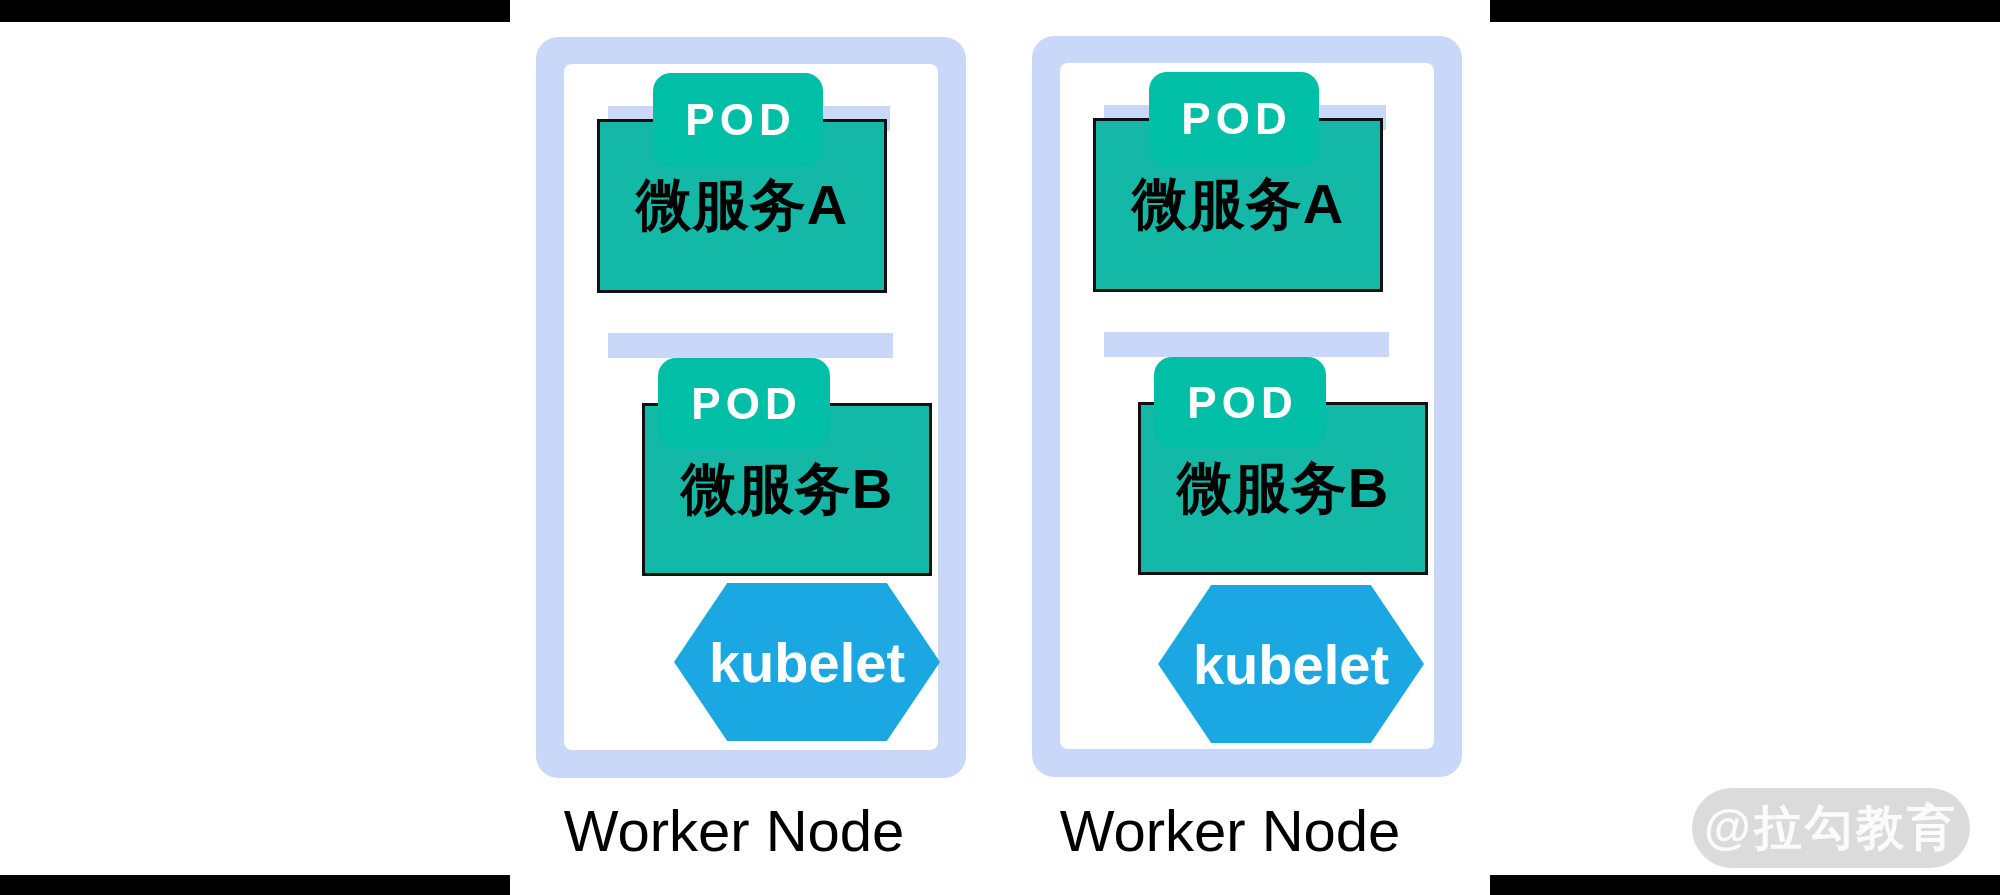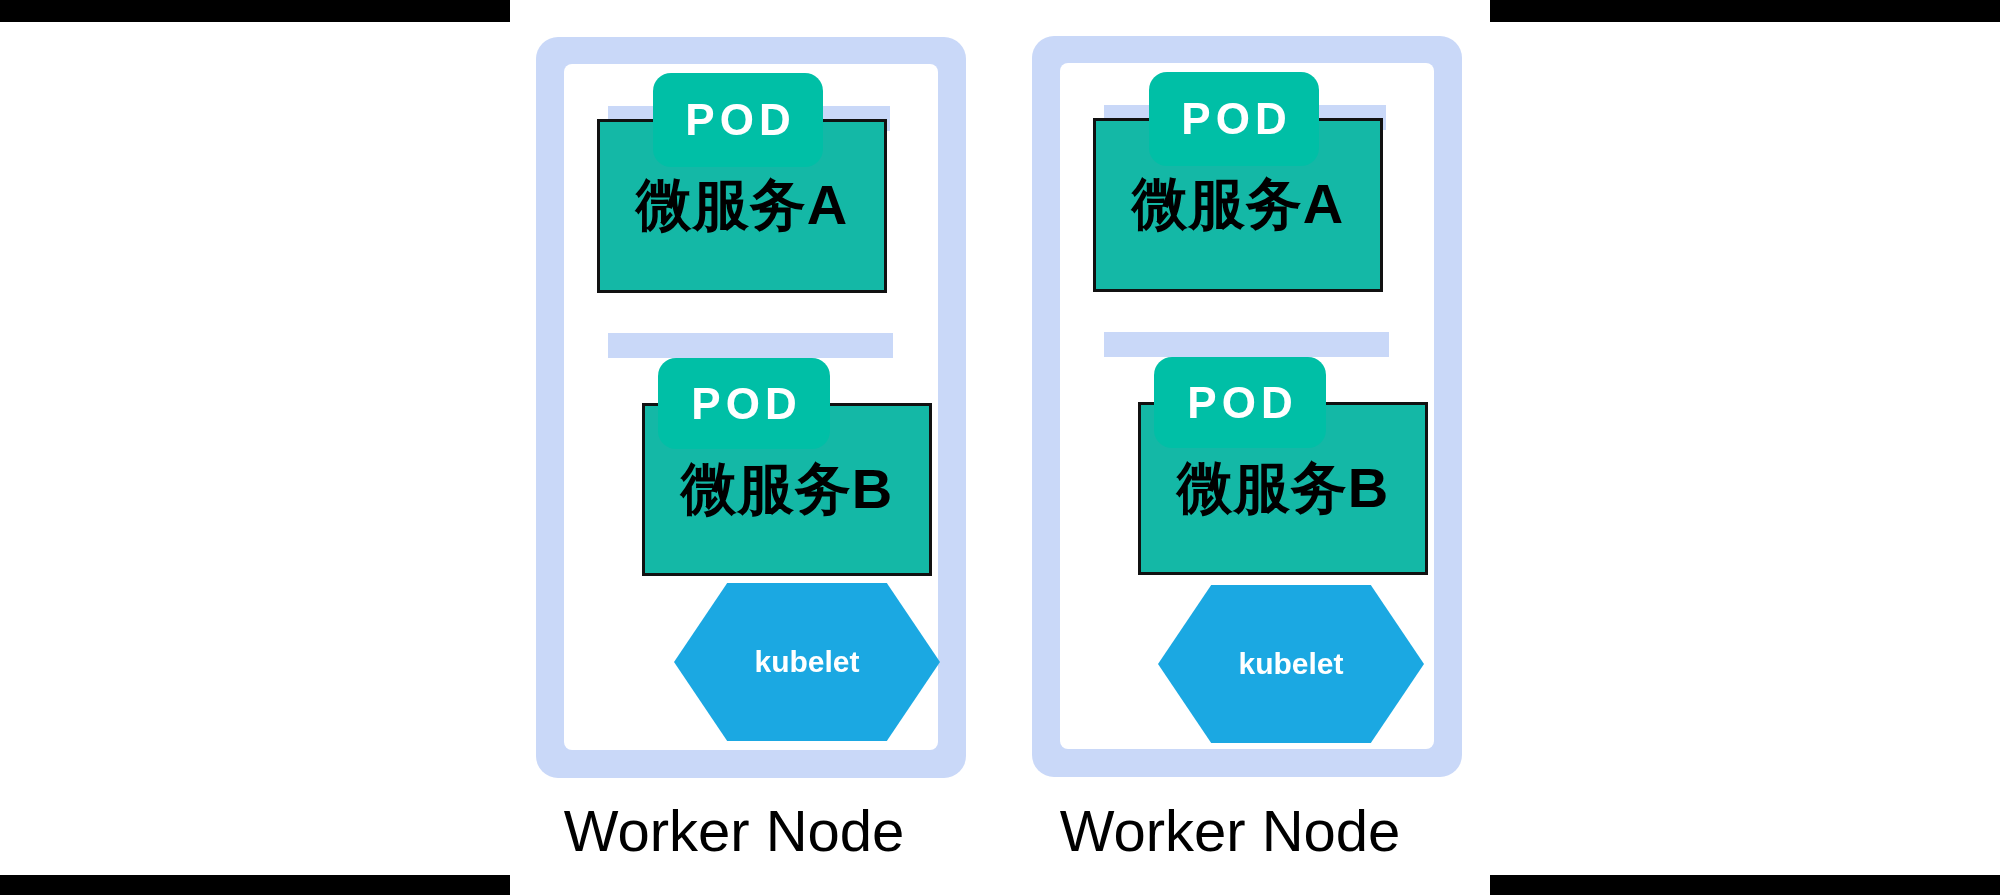--- a/index.html
+++ b/index.html
@@ -96,21 +96,21 @@
     width: 266px; height: 158px;
     background: var(--hexagon, #1ba8e2);
     clip-path: polygon(0% 50%, 20% 0%, 80% 0%, 100% 50%, 80% 100%, 20% 100%);
     display: flex;
     align-items: center;
     justify-content: center;
   }
   .node-2 .hexagon { left: 126px; top: 549px; }
   .hexagon-label {
     color: #ffffff;
-    font-size: 30px;
+    font-size: 56px;
     font-weight: 600;
   }
 
   
   .node-caption {
     position: absolute;
     top: 797px;
     width: 430px;
     text-align: center;
     font-size: 58px;
@@ -183,14 +183,17 @@
     <div class="svc-box box-b">
       <span class="svc-label">微服务B</span>
     </div>
     <div class="pod-badge badge-b">POD</div>
     <div class="hexagon">
       <span class="hexagon-label">kubelet</span>
     </div>
   </div>
   <div class="node-caption caption-2">Worker Node</div>
 
+  <div class="watermark">
+    <span class="watermark-text">@拉勾教育</span>
+  </div>
 
 </div>
 
 </body></html>

